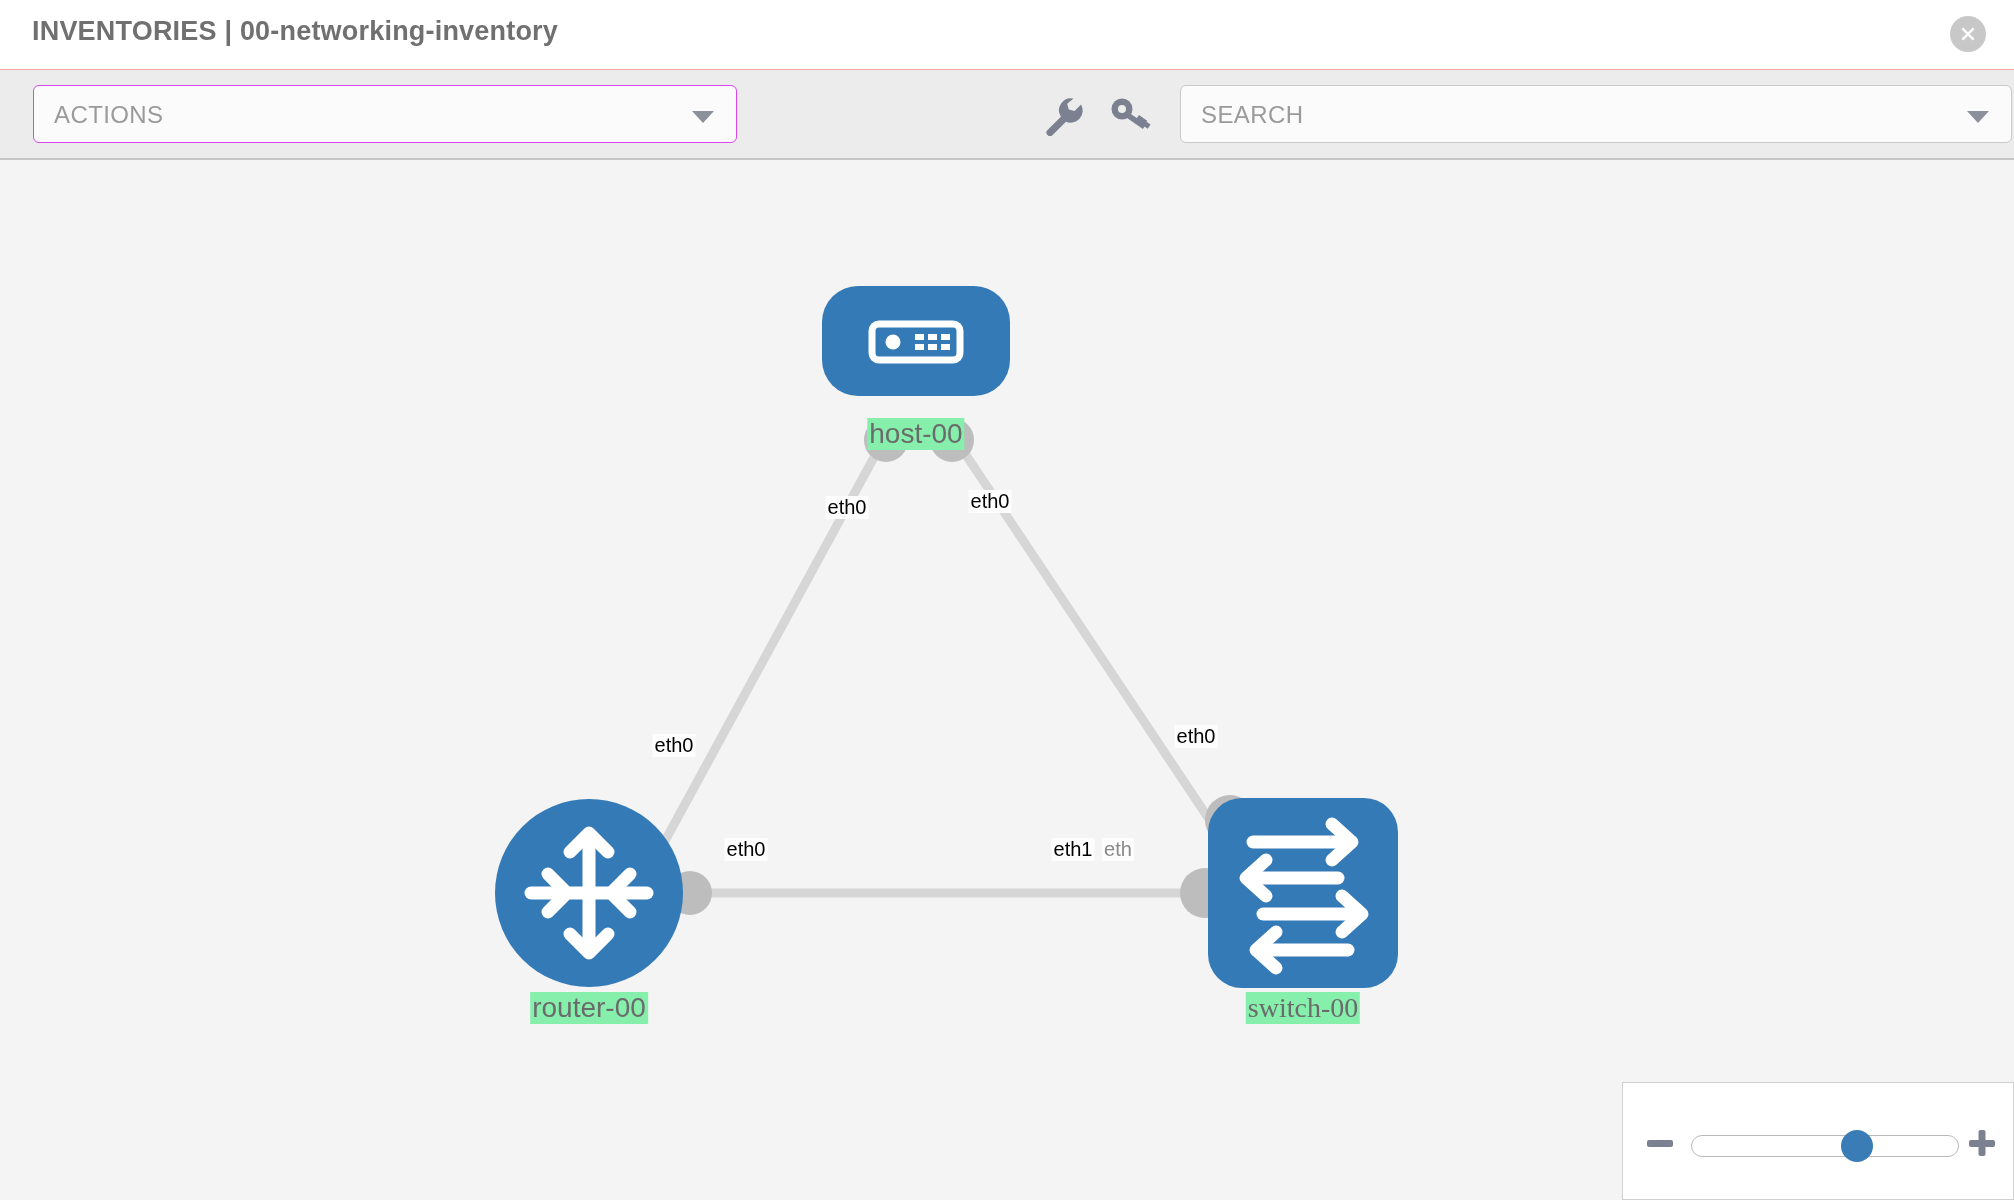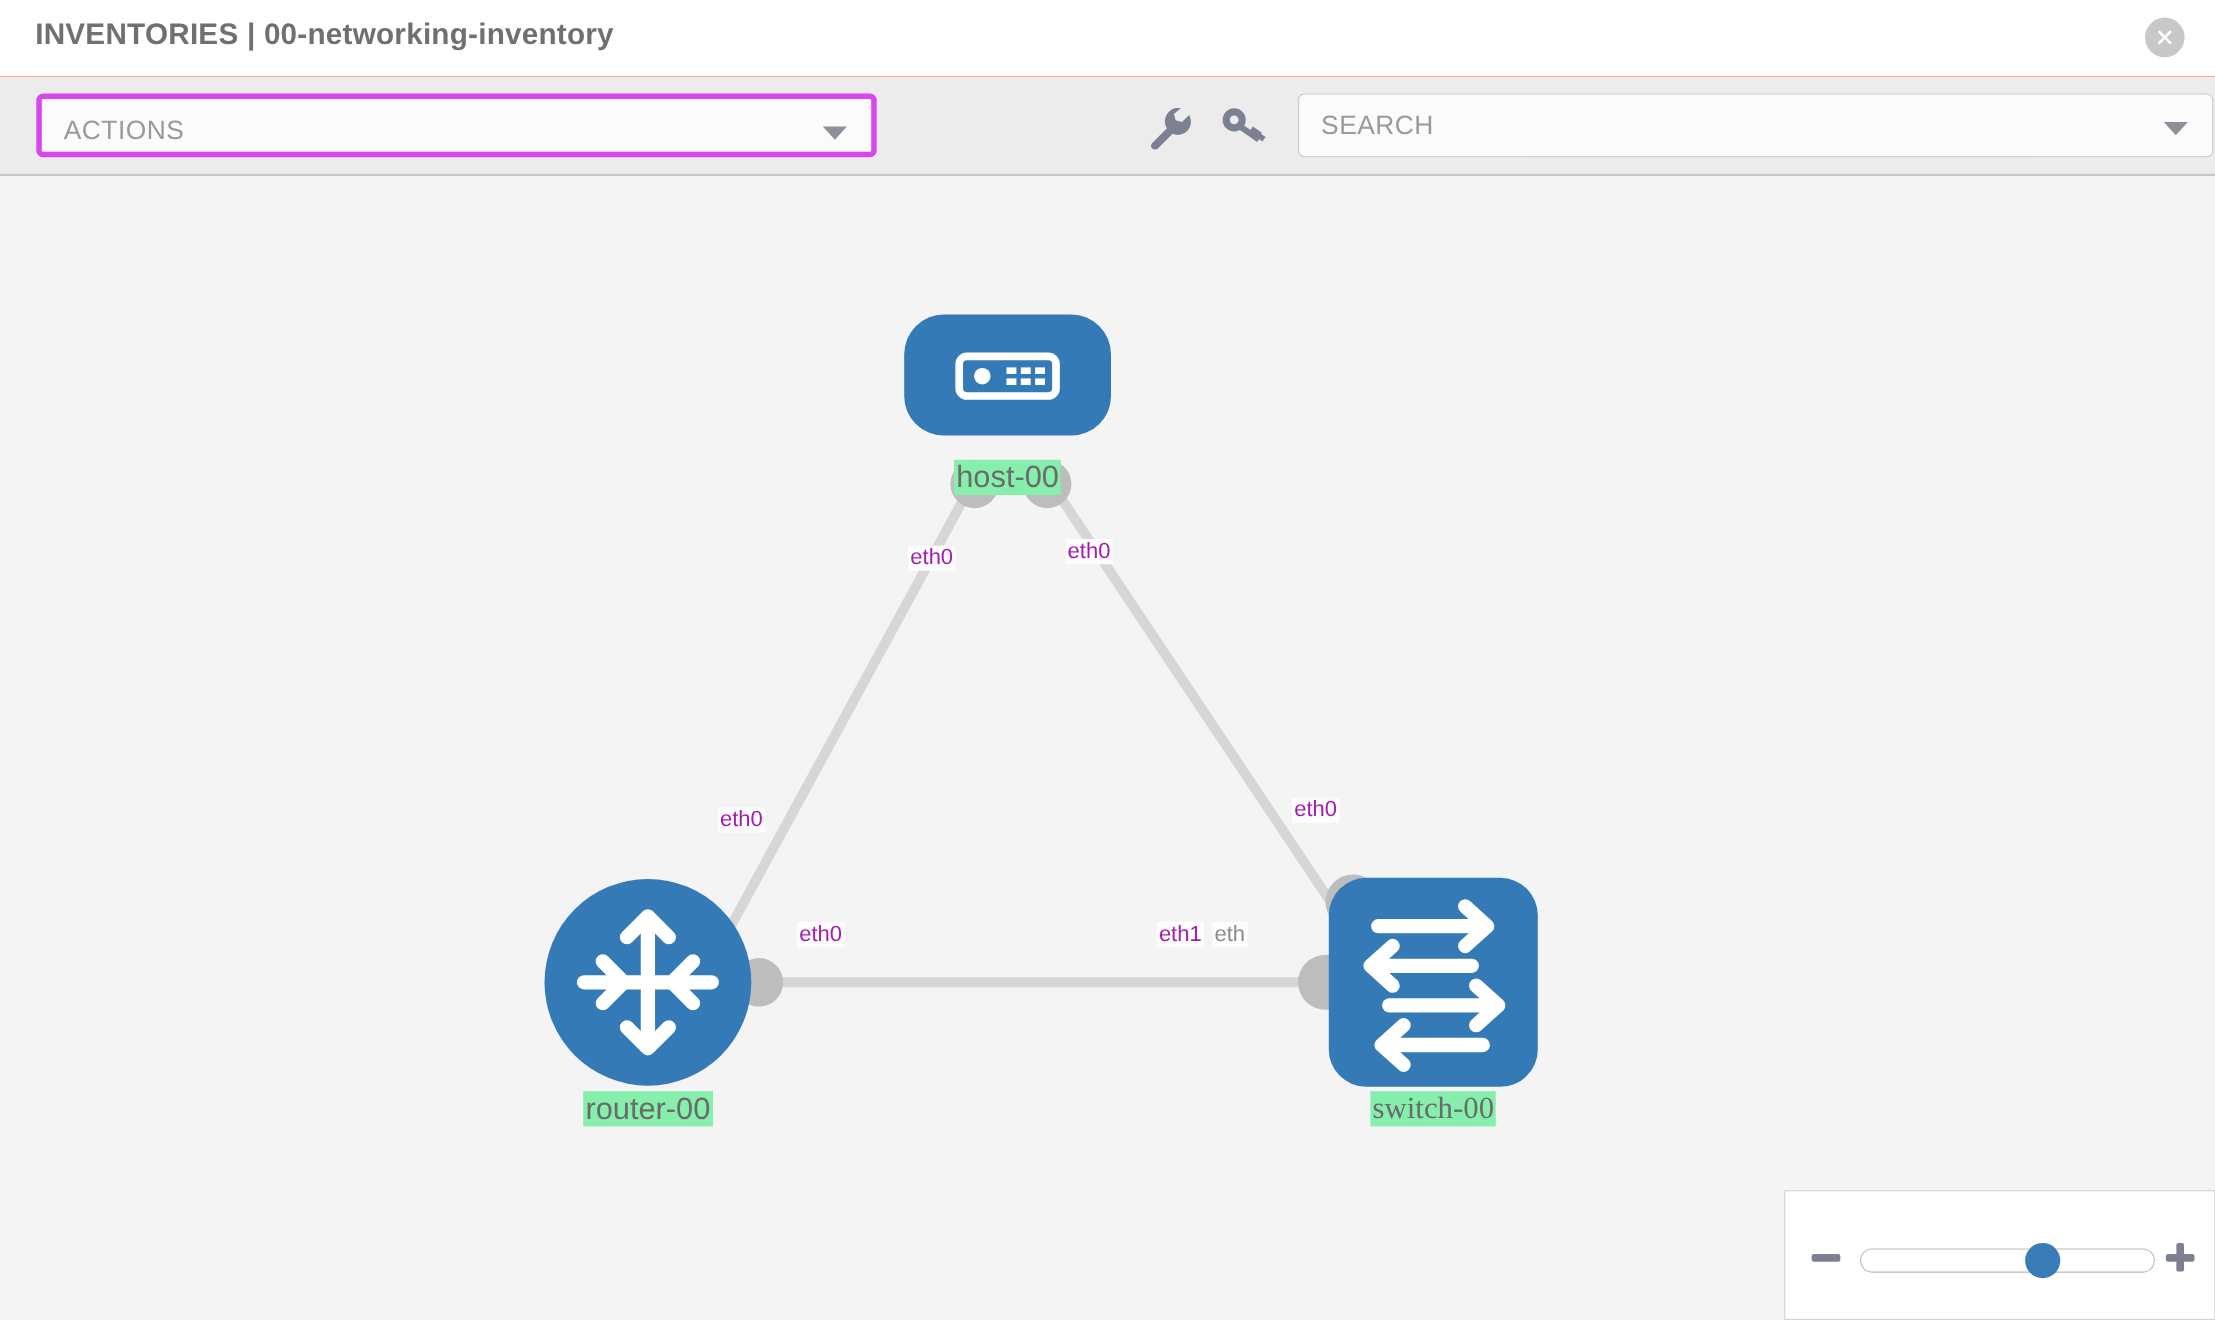--- a/index.html
+++ b/index.html
@@ -59,24 +59,24 @@
     height: 90px;
     background: #ececec;
     border-bottom: 2px solid #c6c6c6;
     box-sizing: border-box;
   }
 
   .actions-select {
     position: absolute;
     left: 33px;
     top: 15px;
-    width: 764px;
+    width: 704px;
     height: 58px;
     background: #fbfbfb;
-    border: 5px solid #d946ef;
+    border: 1px solid #d946ef;
     border-radius: 6px;
     box-sizing: border-box;
     cursor: pointer;
     padding-left: 28px;
   }
   .actions-select .label {
     position: absolute;
     left: 20px;
     top: 15px;
     font-size: 24px;
@@ -146,21 +146,21 @@
     font-size: 28px;
     color: #6b6b6b;
     background: #86efac;
     white-space: nowrap;
     transform: translateX(-50%);
     padding: 0 2px;
   }
   .iface-label {
     position: absolute;
     font-size: 20px;
-    color: #a21caf;
+    color: #000000;
     background: #fdfdfd;
     white-space: nowrap;
     transform: translateX(-50%);
     padding: 0 2px;
   }
 
   
   .zoom-panel {
     position: absolute;
     left: 1622px;

